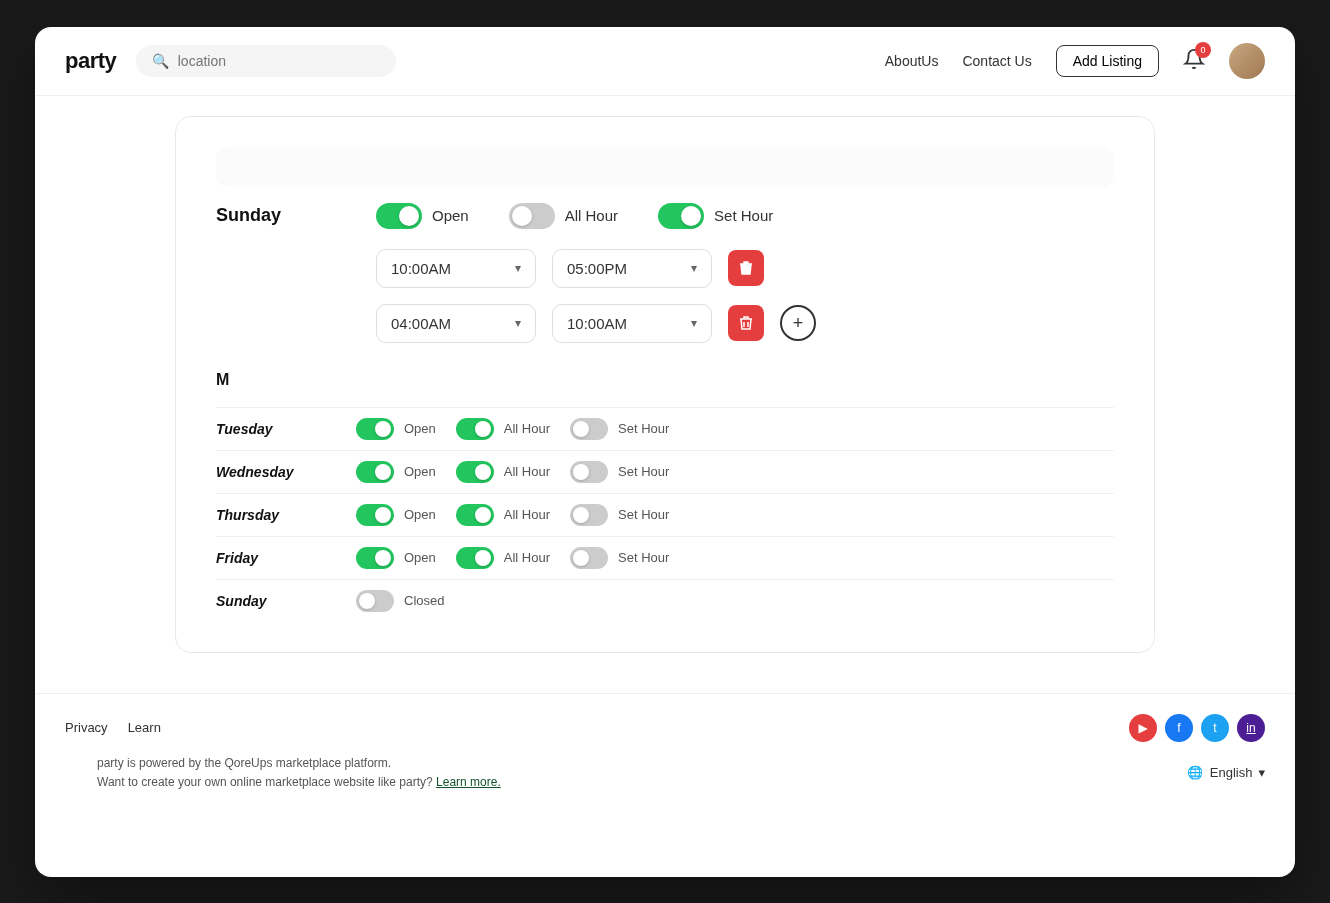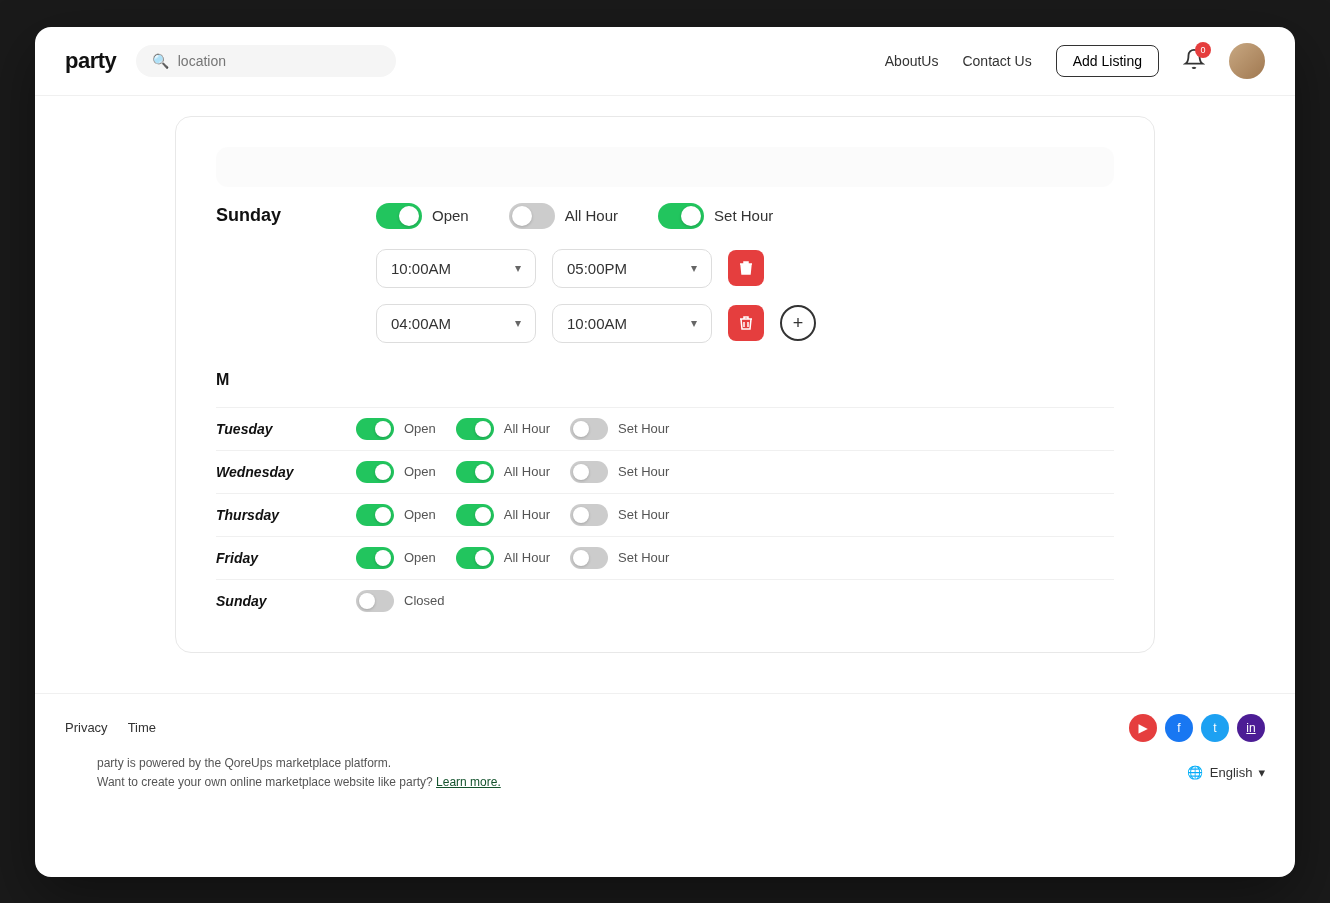--- a/index.html
+++ b/index.html
@@ -541,21 +541,21 @@
       </div>
 
 
     </div>
   </div>
 
   <div class="footer">
     <div class="footer-top">
       <div class="footer-links">
         <span class="footer-link">Privacy</span>
-        <span class="footer-link">Time</span>
+        <span class="footer-link">Learn</span>
       </div>
       <div class="social-icons">
         <div class="social-icon si-yt">▶</div>
         <div class="social-icon si-fb">f</div>
         <div class="social-icon si-tw">t</div>
         <div class="social-icon si-li">in</div>
       </div>
     </div>
     <div class="footer-bottom">
       <div class="footer-text">

